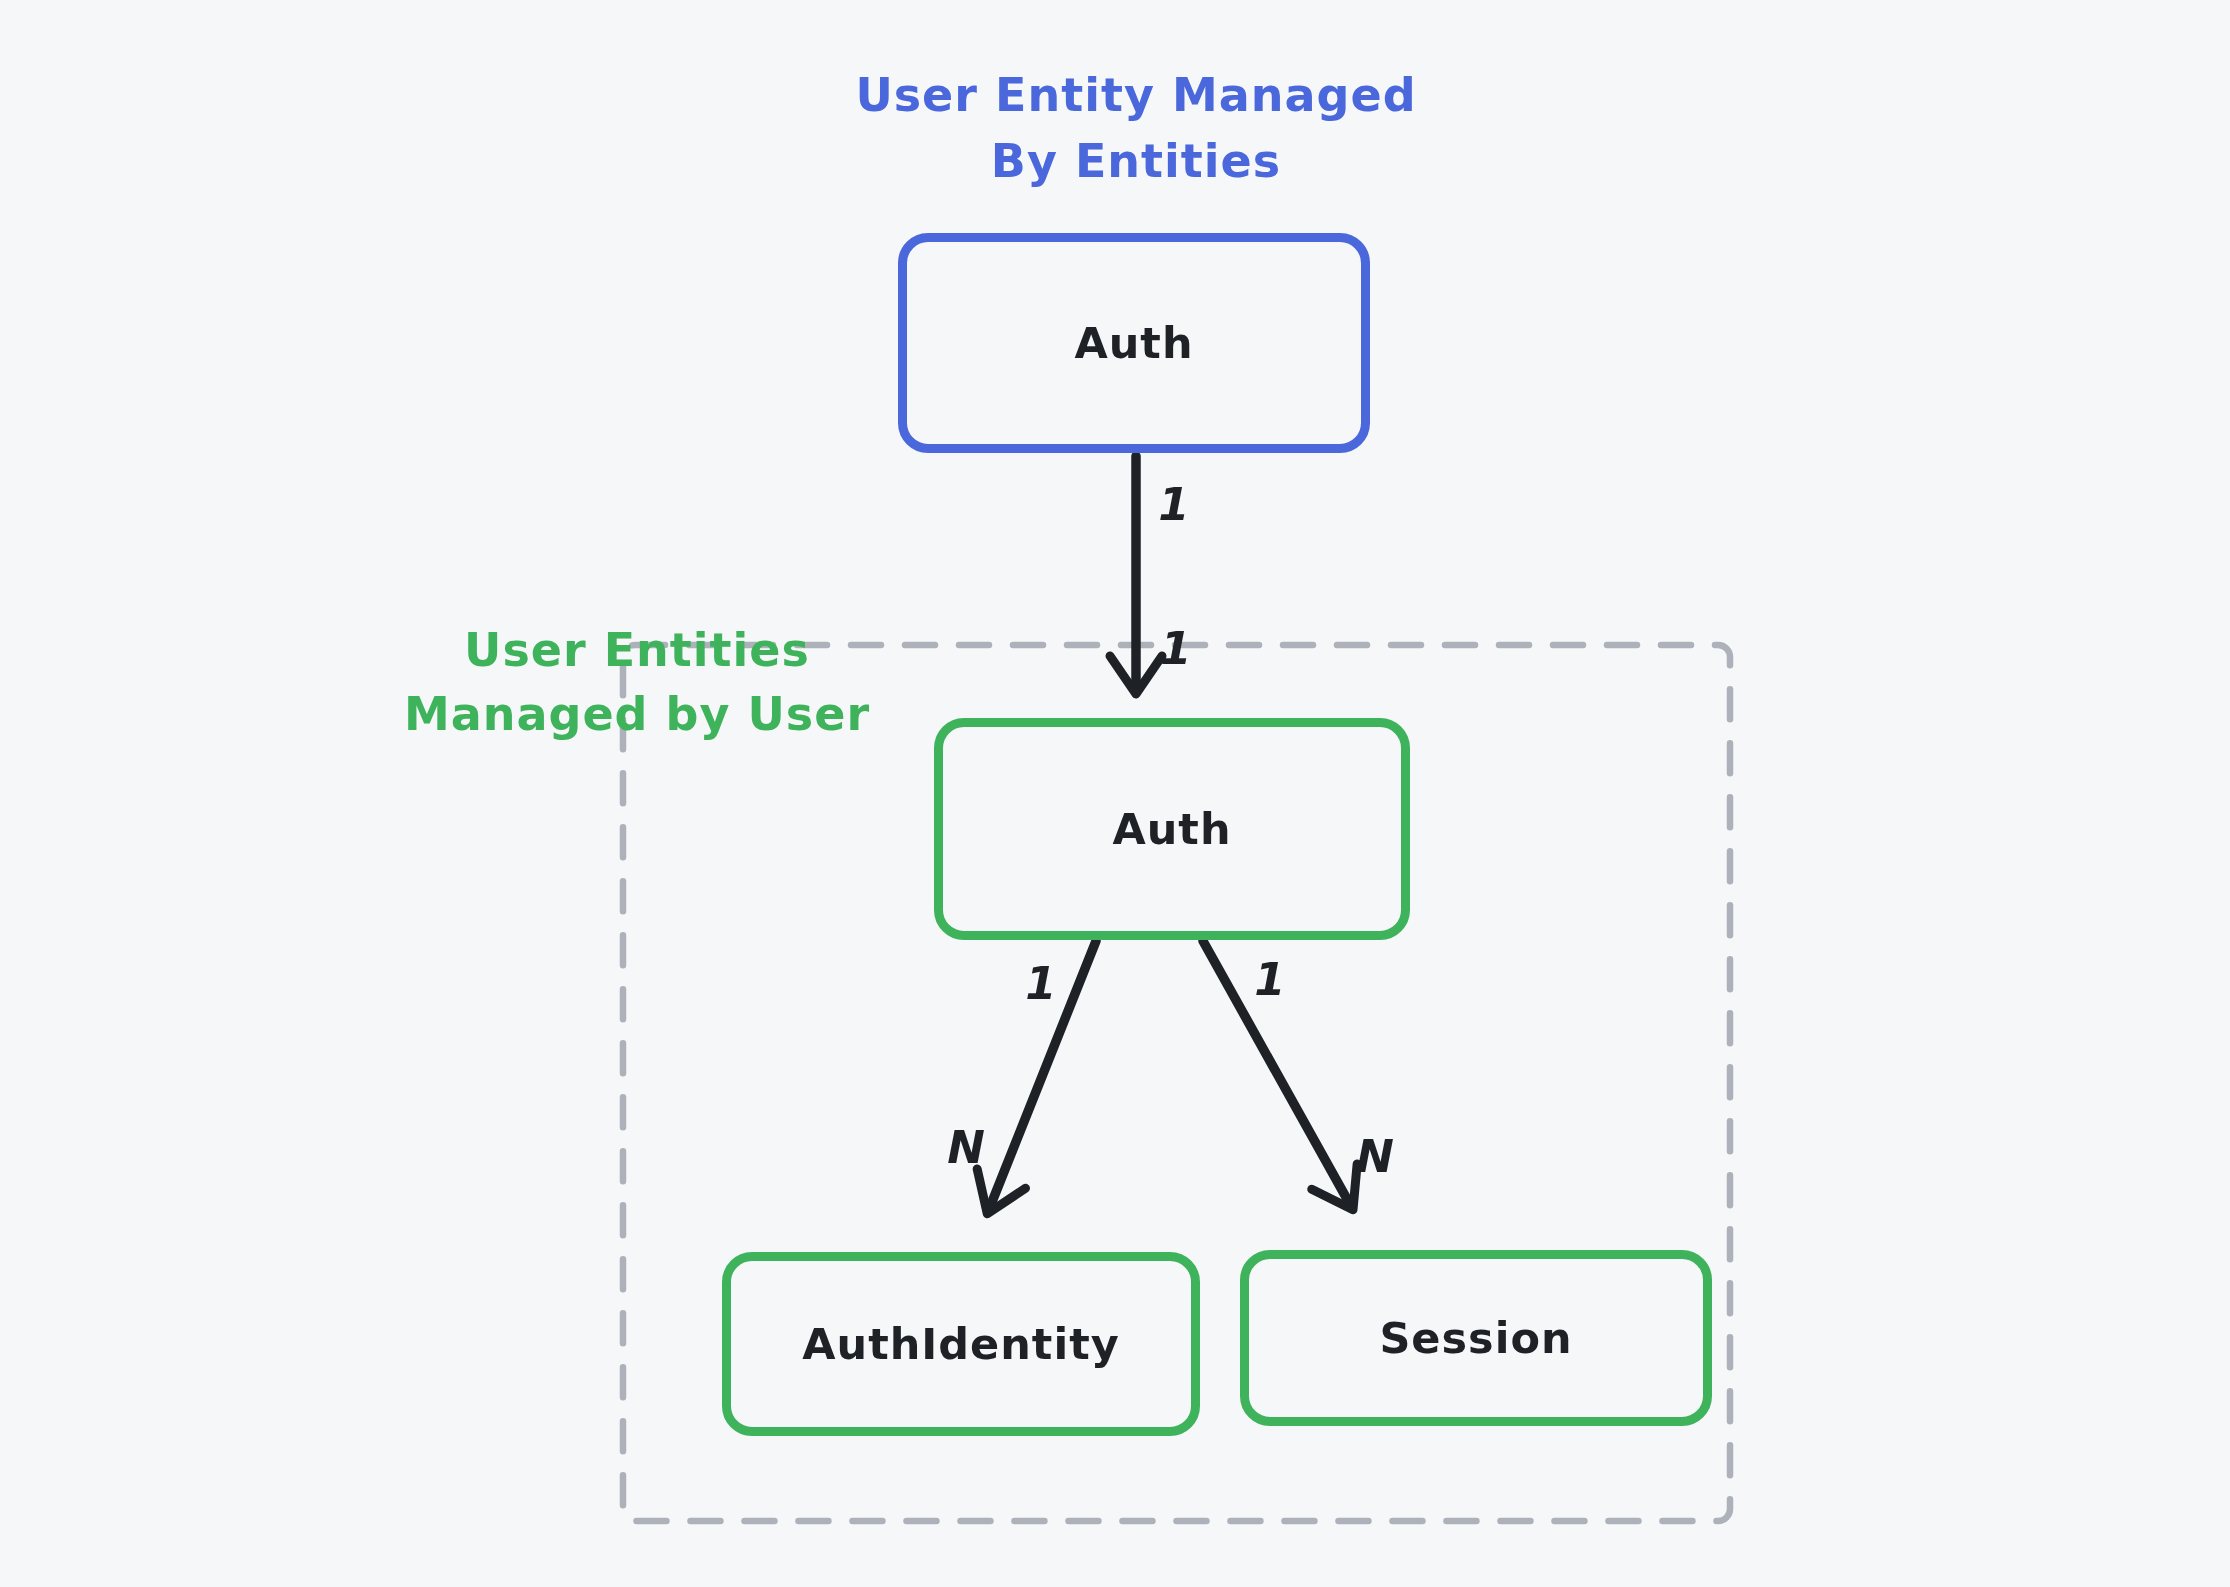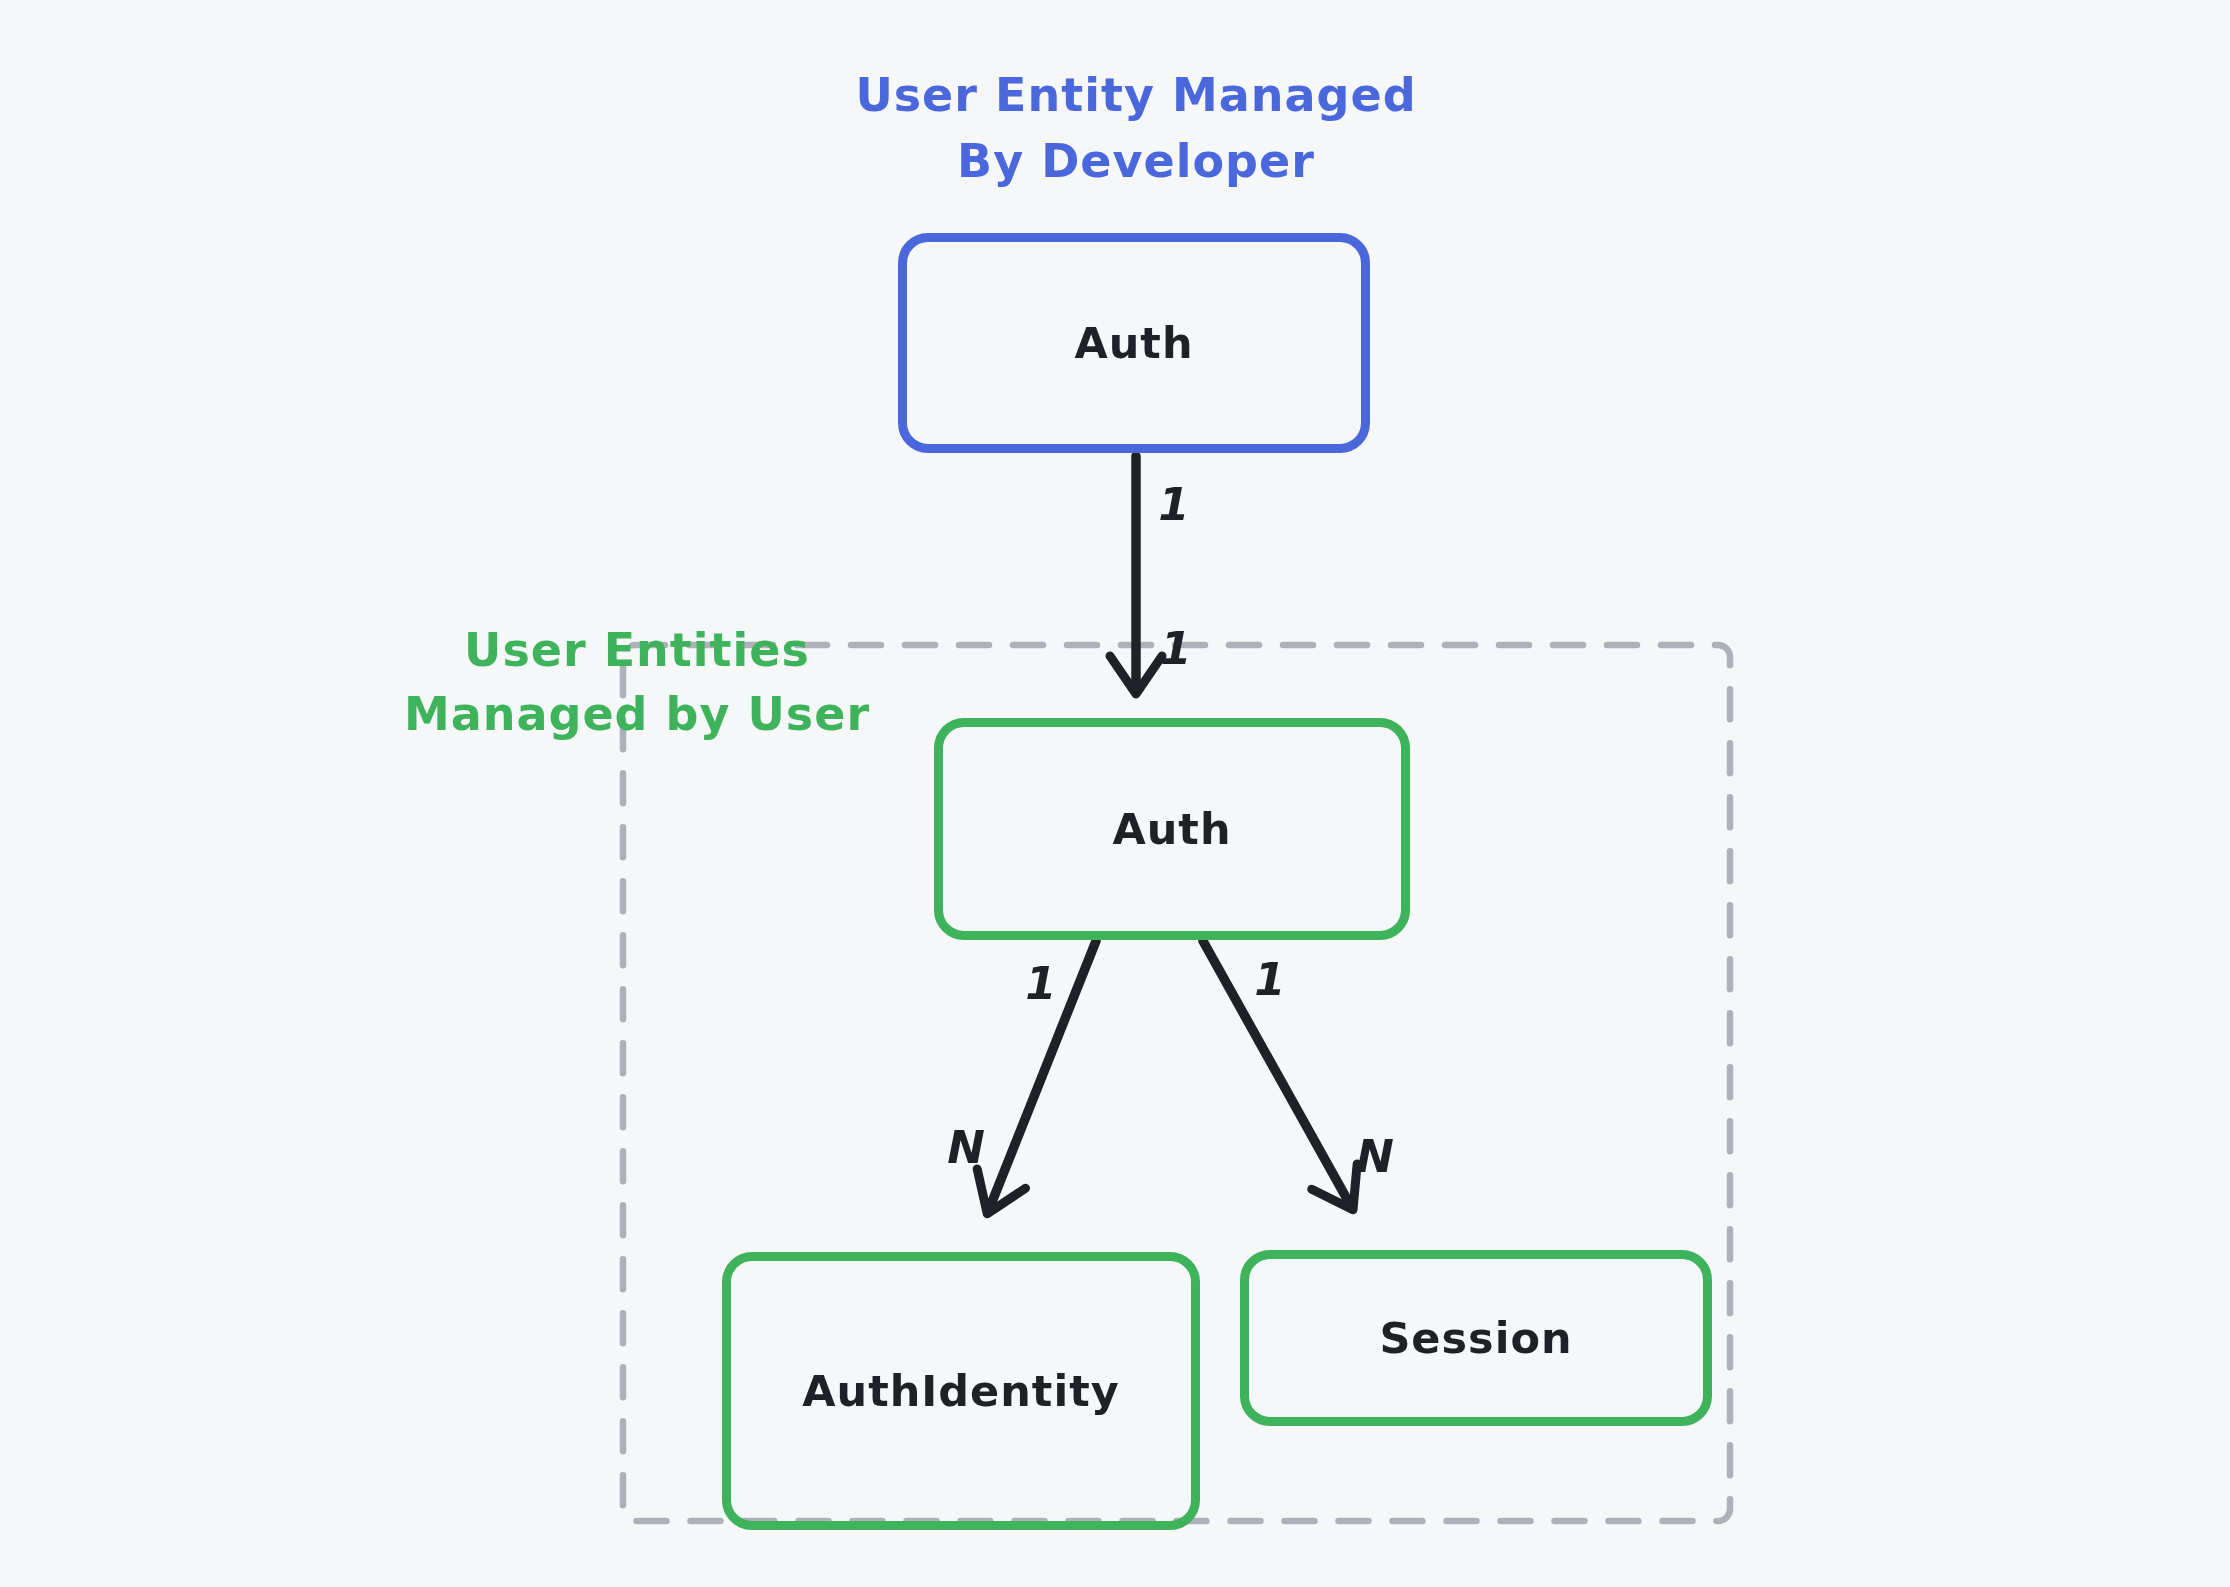--- a/index.html
+++ b/index.html
@@ -42,21 +42,21 @@
     background:transparent;
     color:var(--ink);
     font-weight:700;
     font-size:43px;
     letter-spacing:1px;
   }
   .node.blue-node{border:9px solid var(--blue);}
   .node.green-node{border:9px solid var(--green);margin-left:32px;}
   .node-user{left:898px;top:233px;width:472px;height:220px;}
   .node-auth{left:902px;top:718px;width:476px;height:222px;}
-  .node-auth-identity{left:690px;top:1252px;width:478px;height:278px;}
+  .node-auth-identity{left:690px;top:1252px;width:478px;height:184px;}
   .node-session{left:1208px;top:1250px;width:472px;height:176px;text-align:center;}
   .title-block{left:636px;top:62px;width:1000px;}
   .group-label-block{left:237px;top:618px;width:800px;}
   .cardinality{
     position:absolute;
     transform:translate(-50%,-50%);
     color:var(--ink);
     font-weight:700;
     font-style:italic;
     font-size:45px;
@@ -85,21 +85,21 @@
 
     <line x1="1136" y1="456" x2="1136" y2="692" stroke="#1e2126" stroke-width="9.5" stroke-linecap="round" marker-end="url(#ah)"></line>
 
     <line x1="1096" y1="941" x2="988" y2="1212" stroke="#1e2126" stroke-width="9.5" stroke-linecap="round" marker-end="url(#ah)"></line>
 
     <line x1="1203" y1="941" x2="1352" y2="1208" stroke="#1e2126" stroke-width="9.5" stroke-linecap="round" marker-end="url(#ah)"></line>
   </svg>
 
   <div class="annotation blue title-block">
     <div>User Entity Managed</div>
-    <div>By Developer</div>
+    <div>By Entities</div>
   </div>
 
   <div class="annotation green group-label-block">
     <div>User Entities</div>
     <div>Managed by User</div>
   </div>
 
   <div class="node blue-node node-user">
     <span>Auth</span>
   </div>

